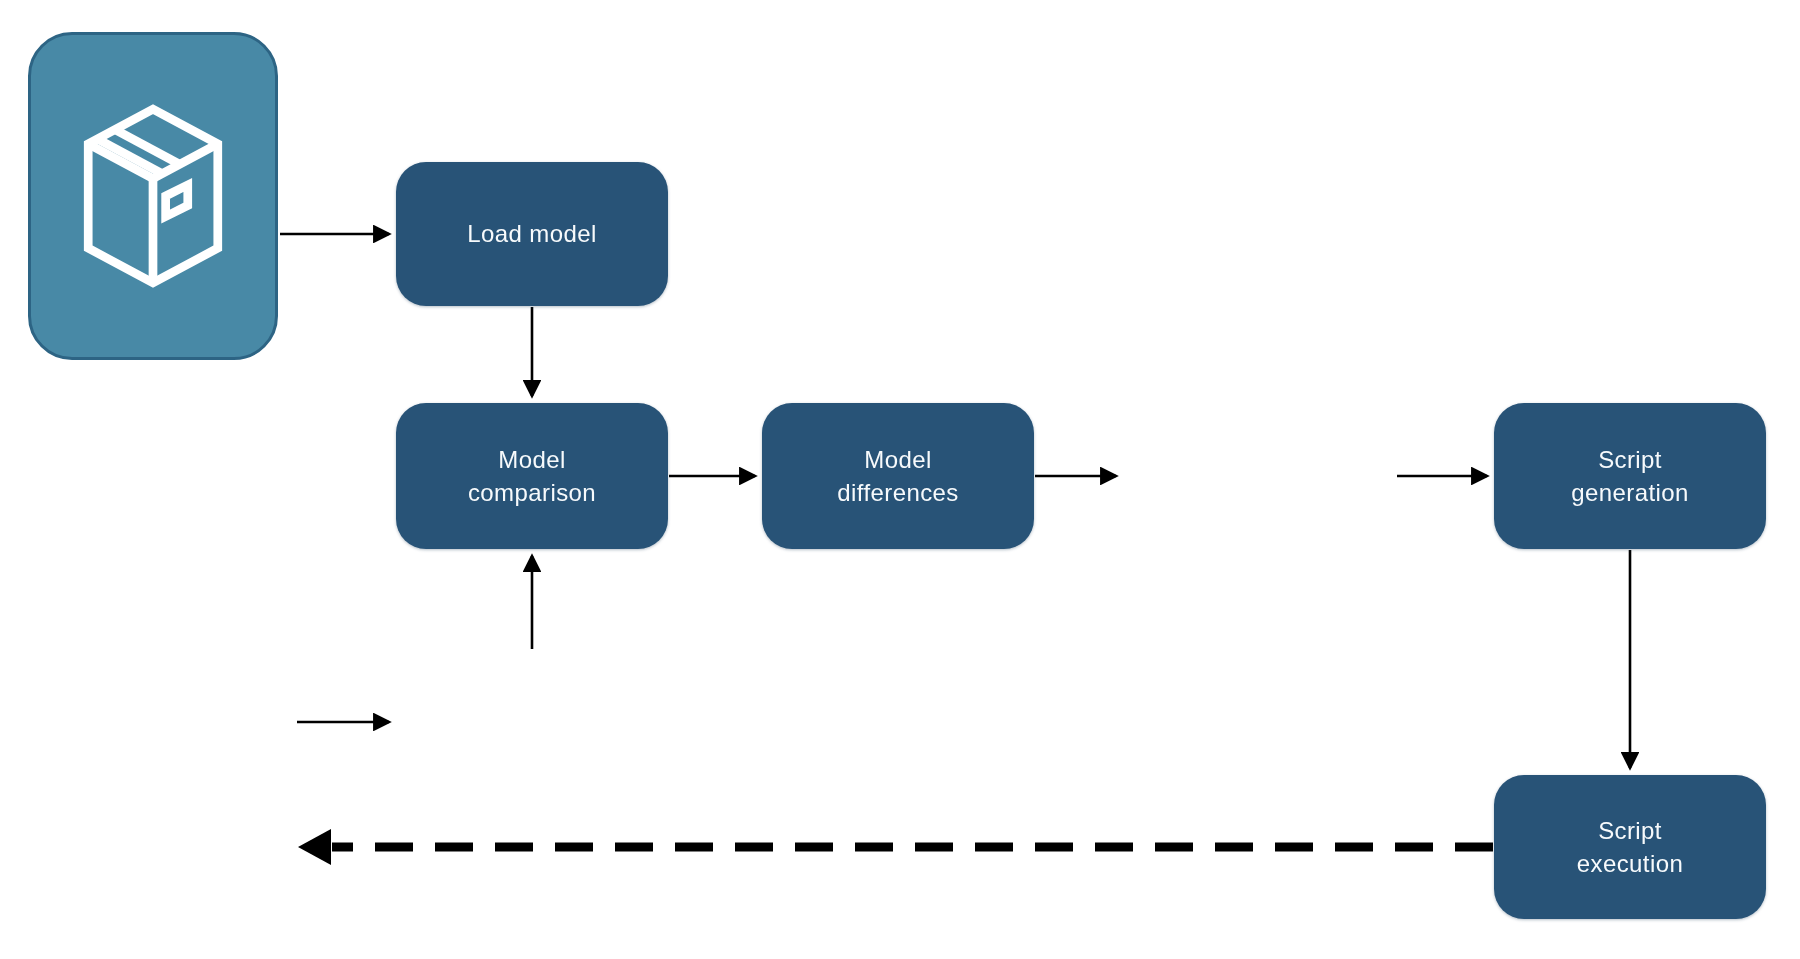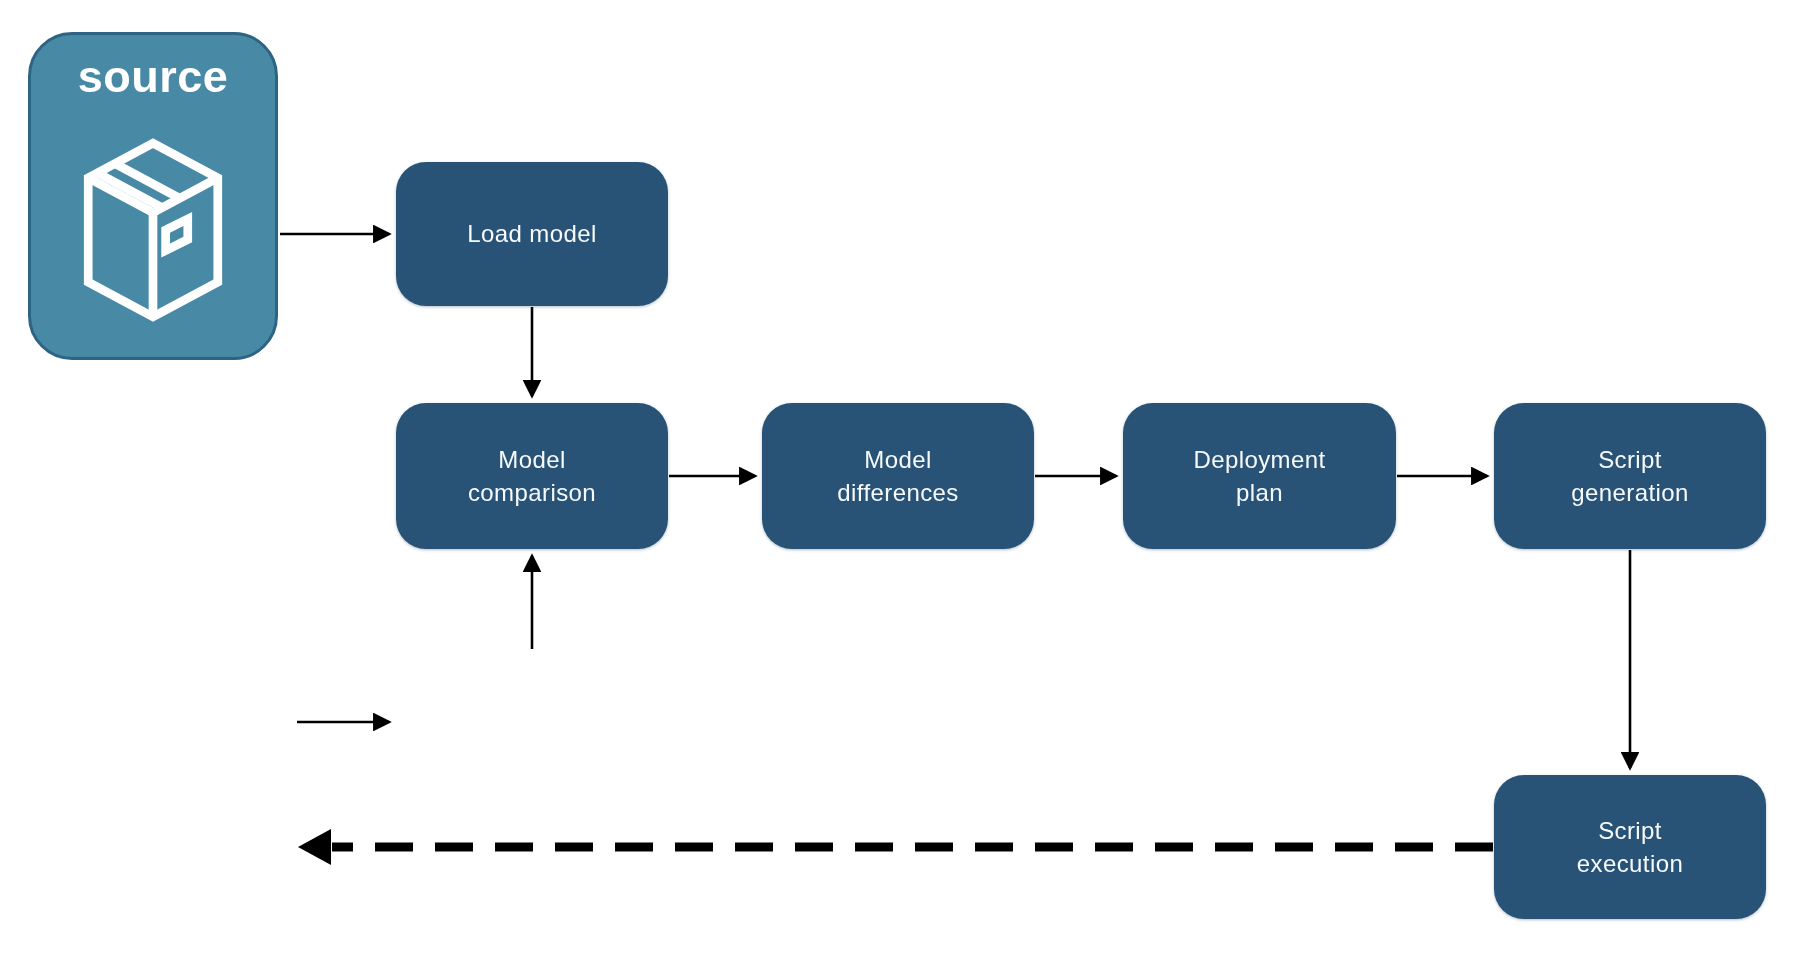--- a/index.html
+++ b/index.html
@@ -99,21 +99,20 @@
     <line class="edge" x1="1397" y1="476" x2="1487" y2="476" marker-end="url(#ah)"></line>
     <line class="edge" x1="1630" y1="550" x2="1630" y2="768" marker-end="url(#ah)"></line>
     <line class="edge" x1="297" y1="722" x2="389" y2="722" marker-end="url(#ah)"></line>
     <line class="edge" x1="532" y1="649" x2="532" y2="556" marker-end="url(#ah)"></line>
 
     <line class="edge-dash" x1="1493" y1="847" x2="332" y2="847"></line>
     <polygon points="298,847 331,829 331,865" fill="#000000"></polygon>
   </svg>
 
   <div class="endpoint" id="source-card">
-    <div class="endpoint-title">source</div>
     <div class="endpoint-icon">
       <svg width="158" height="190" viewBox="0 0 100 120" xmlns="http://www.w3.org/2000/svg" fill="none" stroke="#ffffff" stroke-width="5.5" stroke-linejoin="miter">
         <path d="M 9 27 L 50 5 L 91 27 L 91 93 L 50 115 L 9 93 Z"></path>
         <path d="M 9 27 L 50 49 L 91 27"></path>
         <path d="M 50 49 L 50 115"></path>
         <path d="M 26 18 L 67 40"></path>
         <path d="M 15 24 L 56 46"></path>
         <path d="M 58 60 L 72 53 L 72 66 L 58 73 Z"></path>
       </svg>
     </div>
@@ -127,24 +126,20 @@
   <div class="node" id="node-model-comparison">
     <span class="node-label">Model
 comparison</span>
   </div>
 
   <div class="node" id="node-model-differences">
     <span class="node-label">Model
 differences</span>
   </div>
 
-  <div class="node" id="node-deployment-plan">
-    <span class="node-label">Deployment
-plan</span>
-  </div>
 
   <div class="node" id="node-script-generation">
     <span class="node-label">Script
 generation</span>
   </div>
 
 
   <div class="node" id="node-script-execution">
     <span class="node-label">Script
 execution</span>

